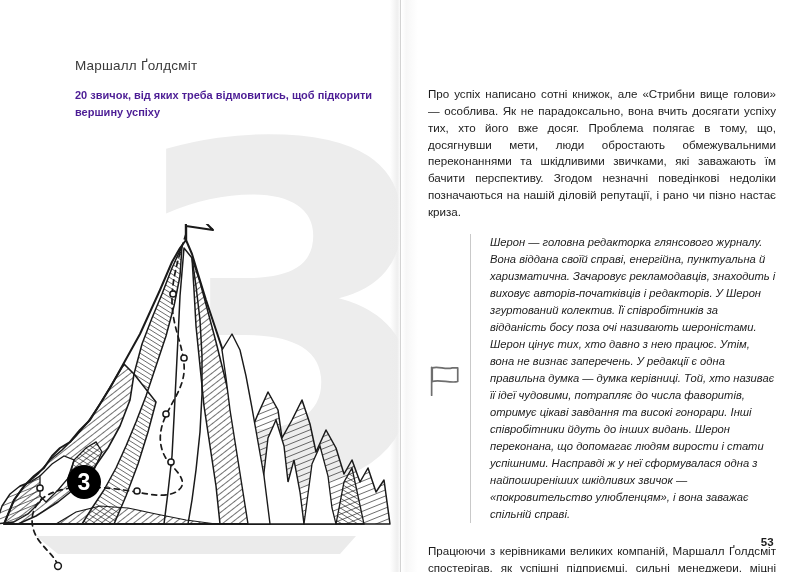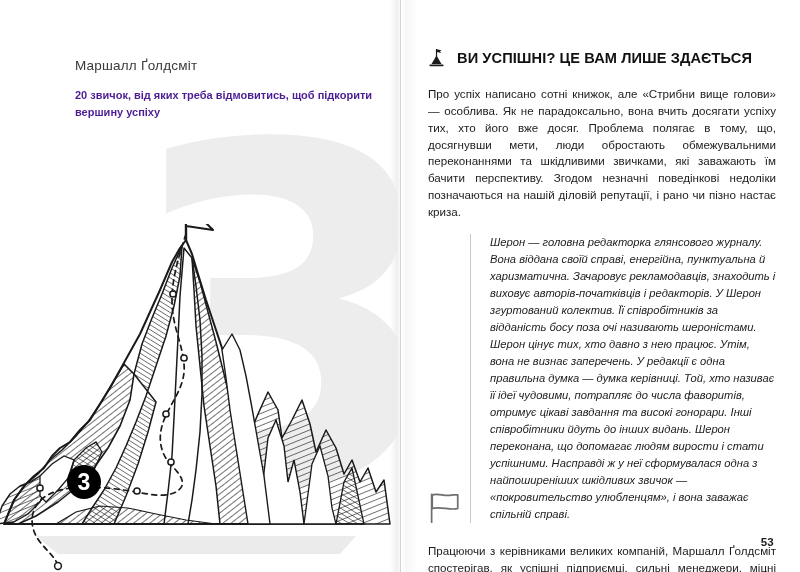--- a/index.html
+++ b/index.html
@@ -145,21 +145,21 @@
     font-size: 11.6px;
     line-height: 1.455;
     text-align: justify;
     margin: 10px 0 13px 0;
     color: #1c1c1c;
     hyphens: manual;
   }
 
   .quote-block {
     display: flex;
-    align-items: flex-end;
+    align-items: center;
     margin: 12px 0 20px 0;
     gap: 8px;
   }
   .quote-flag {
     flex: 0 0 auto;
     width: 34px;
     padding-top: 4px;
   }
   .quote-flag svg { display: block; }
   .quote-rule {
@@ -294,31 +294,20 @@
         <circle cx="88" cy="258" r="17" fill="#000000"></circle>
         <text x="88" y="265.5" text-anchor="middle" font-family="Liberation Sans, sans-serif" font-size="23" font-weight="700" fill="#ffffff">3</text>
       </svg>
     </div>
   </div>
 
   <div class="gutter"></div>
 
   <div class="page-right">
 
-    <div class="chapter-head">
-      <span class="chapter-icon">
-        <svg viewBox="0 0 17 19" xmlns="http://www.w3.org/2000/svg" aria-hidden="true">
-          <line x1="8.5" y1="1" x2="8.5" y2="11" stroke="#1a1a1a" stroke-width="1.2"></line>
-          <path d="M8.5 1.2 L13.5 2.2 L11.8 3.6 L13.6 5 L8.5 4 Z" fill="#1a1a1a"></path>
-          <path d="M8.5 7.5 L13.5 16 L3.5 16 Z" fill="#1a1a1a"></path>
-          <rect x="1.5" y="16.4" width="14" height="1.8" rx="0.6" fill="#1a1a1a"></rect>
-        </svg>
-      </span>
-      <span class="chapter-title">ВИ УСПІШНІ? ЦЕ ВАМ ЛИШЕ ЗДАЄТЬСЯ</span>
-    </div>
 
     <div class="body-col">
 
       <p class="body">Про успіх написано сотні книжок, але «Стрибни вище голови» — особлива. Як не парадоксально, вона вчить досягати успіху тих, хто його вже досяг. Проблема полягає в тому, що, досягнувши мети, люди обростають обмежувальними переконаннями та шкідливими звичками, які заважають їм бачити перспективу. Згодом незначні поведінкові недоліки позначаються на нашій діловій репутації, і рано чи пізно настає криза.</p>
 
       <div class="quote-block">
         <span class="quote-flag">
           <svg viewBox="0 0 28 26" xmlns="http://www.w3.org/2000/svg" aria-hidden="true">
             <line x1="3" y1="2" x2="3" y2="25" stroke="#6e6e6e" stroke-width="1.4" stroke-linecap="round"></line>
             <path d="M3.5 2.4 C 9 0.6, 14 4.2, 20 2.4 L24.5 2.4

